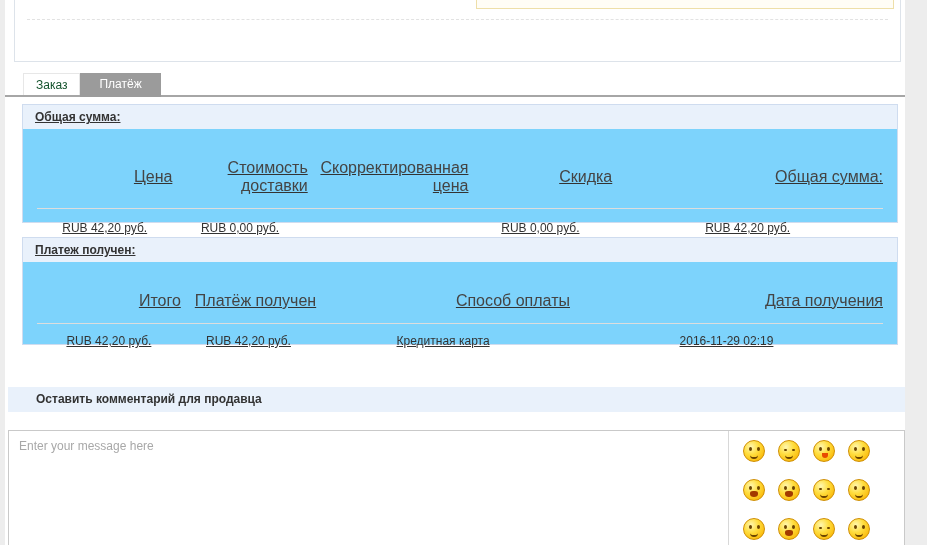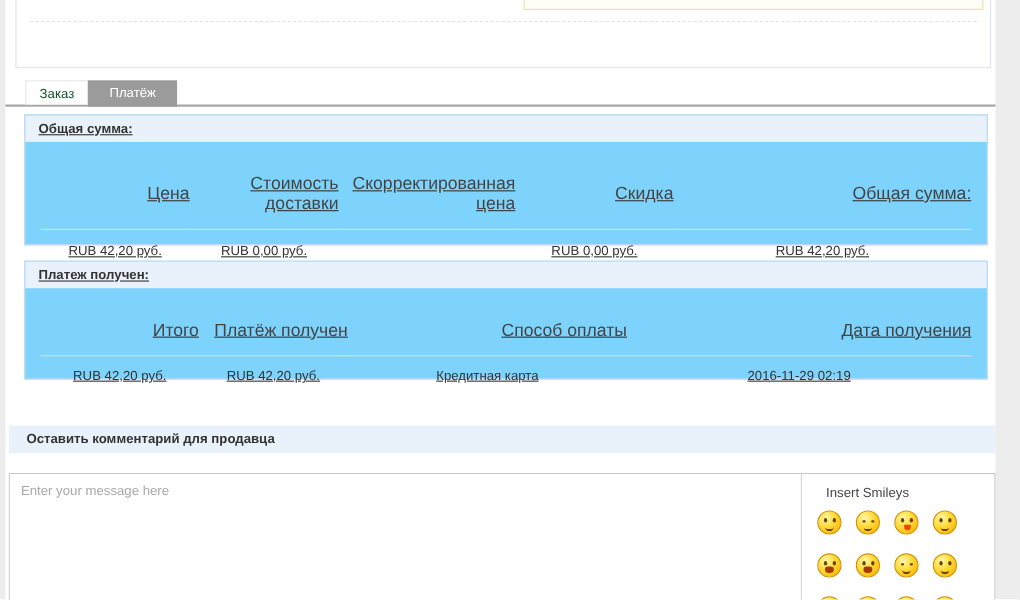--- a/index.html
+++ b/index.html
@@ -74,21 +74,21 @@
   table.vals td{
     text-align:center;color:#333;border-top:1px solid #dddddd;
     padding:12px 0 0 0;font-size:12px;
   }
   .sec2 table.vals td{padding-top:10px;}
 
   
   .comment-band{
     position:absolute;left:8px;top:387px;width:897px;height:25px;
     line-height:25px;background:#e9f1fb;font-weight:bold;color:#333;
-    padding-left:16px;box-sizing:border-box;
+    padding-left:28px;box-sizing:border-box;
   }
   .comment-box{
     position:absolute;left:8px;top:430px;width:897px;height:130px;
     border:1px solid #c9c9c9;background:#fff;box-sizing:border-box;
   }
   .comment-input{
     position:absolute;left:0;top:0;width:719px;height:128px;
     border:none;outline:none;resize:none;box-sizing:border-box;
     padding:8px 10px;font-family:"Liberation Sans", sans-serif;
     font-size:12px;color:#333;
@@ -201,21 +201,20 @@
       </tr>
     </tbody>
   </table>
 </section>
 
 <div class="comment-band">Оставить комментарий для продавца</div>
 
 <div class="comment-box">
   <textarea class="comment-input" placeholder="Enter your message here" style=""></textarea>
   <div class="smiley-panel">
-    <div class="smiley-label">Insert Smileys</div>
     <div class="smiley-grid">
       <span class="smiley"></span>
       <span class="smiley squint"></span>
       <span class="smiley tongue"></span>
       <span class="smiley"></span>
       <span class="smiley open"></span>
       <span class="smiley open"></span>
       <span class="smiley squint"></span>
       <span class="smiley"></span>
       <span class="smiley"></span>

